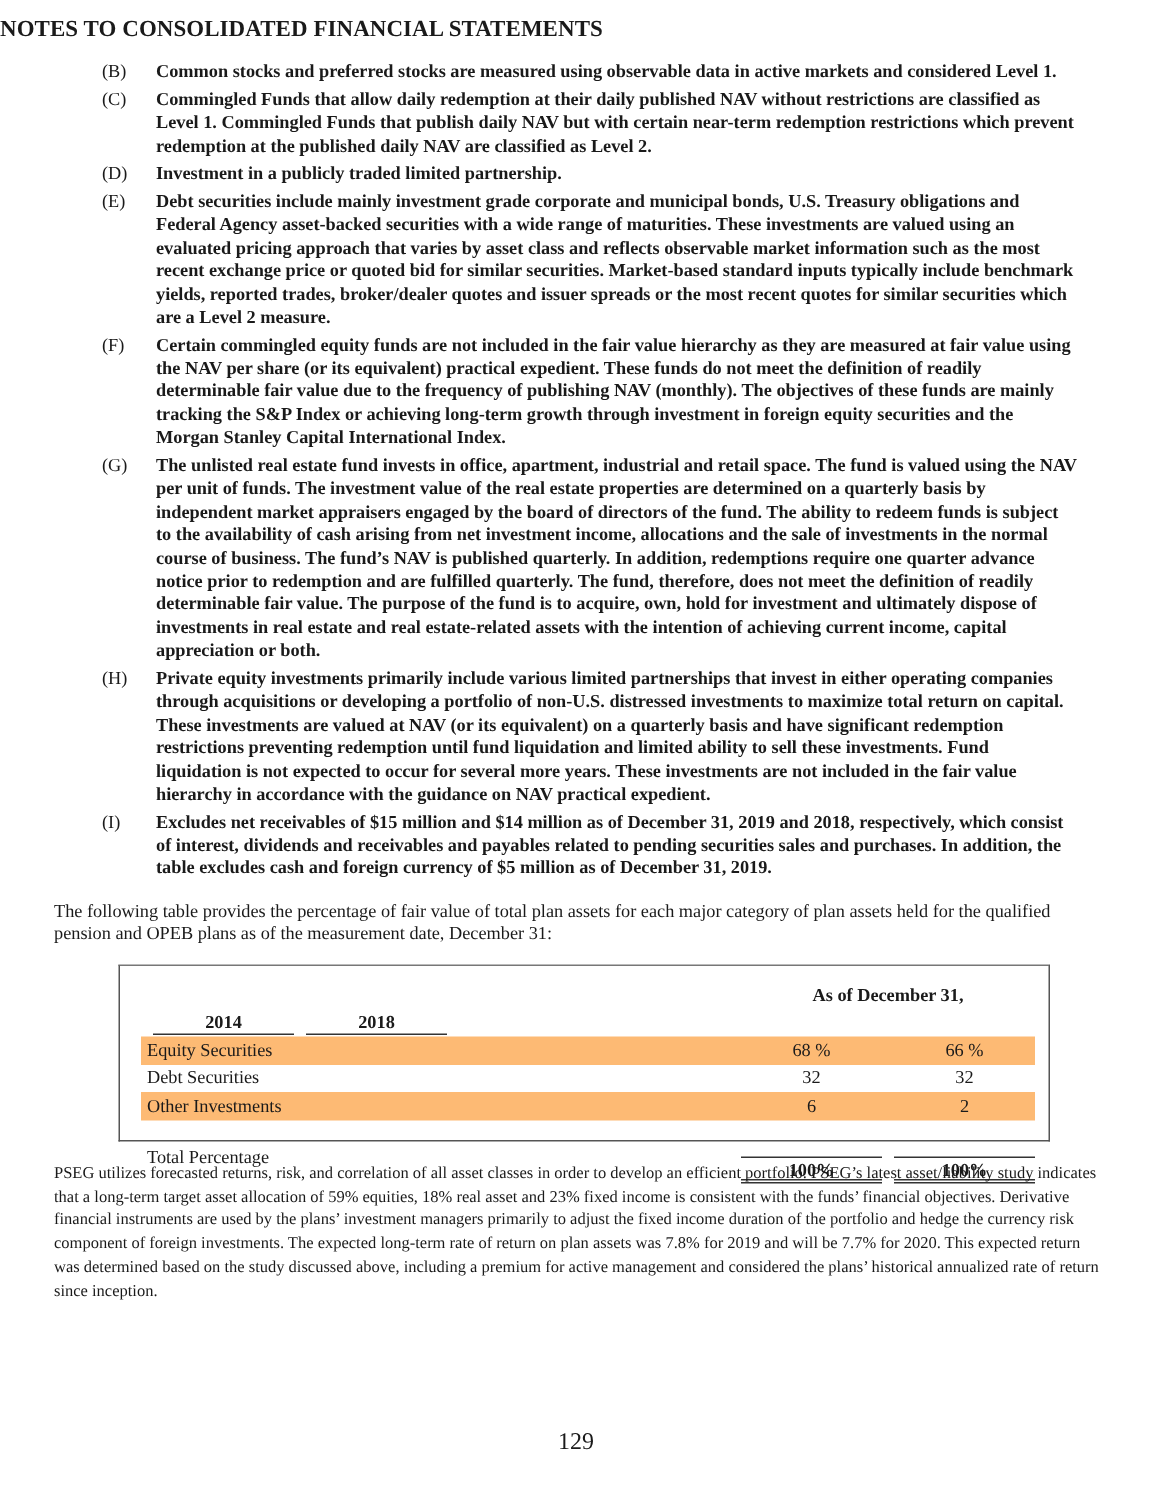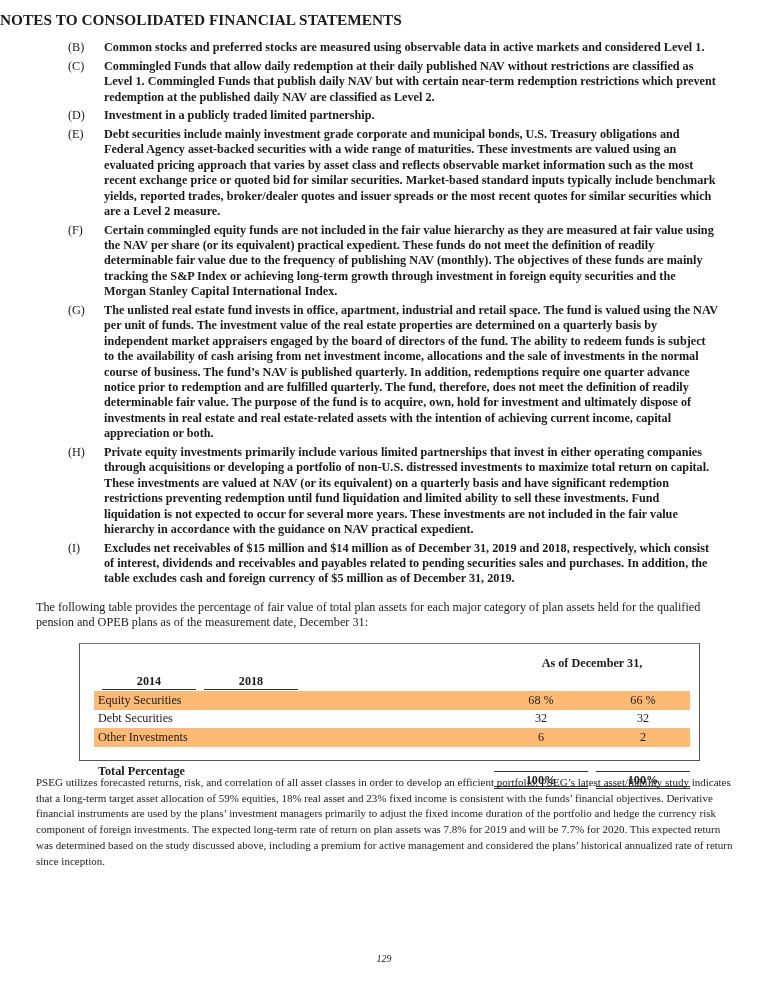--- a/index.html
+++ b/index.html
@@ -31,31 +31,30 @@
       position: absolute; top: 10px; left: 14px; width: 596px;
       font-size: 12.2px;
     }
     .tbl-row { display: flex; height: 18.5px; align-items: center; }
     .tbl-row.shaded { background: #fdba74; }
     .col-label { flex: 1; padding-left: 4px; }
     .col-val { width: 94px; text-align: center; box-sizing: border-box; margin-left: 8px; }
     .head-row-1 .col-span { width: 196px; text-align: center; font-weight: bold; margin-left: 8px; }
     .head-row-2 .col-val { text-align: center; font-weight: bold; border-bottom: 1.5px solid #333; }
     .head-row-2 .col-label { font-weight: bold; text-decoration: underline; }
-    .total-row .col-label { font-weight: bold; margin-top: 32px; }
+    .total-row .col-label { font-weight: normal; margin-top: 32px; }
     .total-row .col-val { font-weight: bold; border-top: 1.5px solid #333; border-bottom: 3.5px double #333; height: 18.5px; line-height: 16px; margin-top: 48px; }
     .before-total .col-val { }
     .closing {
       position: absolute; top: 775px; left: 36px; width: 700px;
       font-size: 11px; line-height: 15.7px;
     }
     .page-number {
       position: absolute; top: 953px; left: 0; width: 768px; text-align: center;
-      font-size: 10px;
-      font-style: italic;
+      font-size: 16px;
     }
   </style>
 </head>
 <body>
 
 <div class="page-title">NOTES TO CONSOLIDATED FINANCIAL STATEMENTS</div>
 
 <div class="notes">
   <div class="note">
     <span class="note-label">(B)</span>

